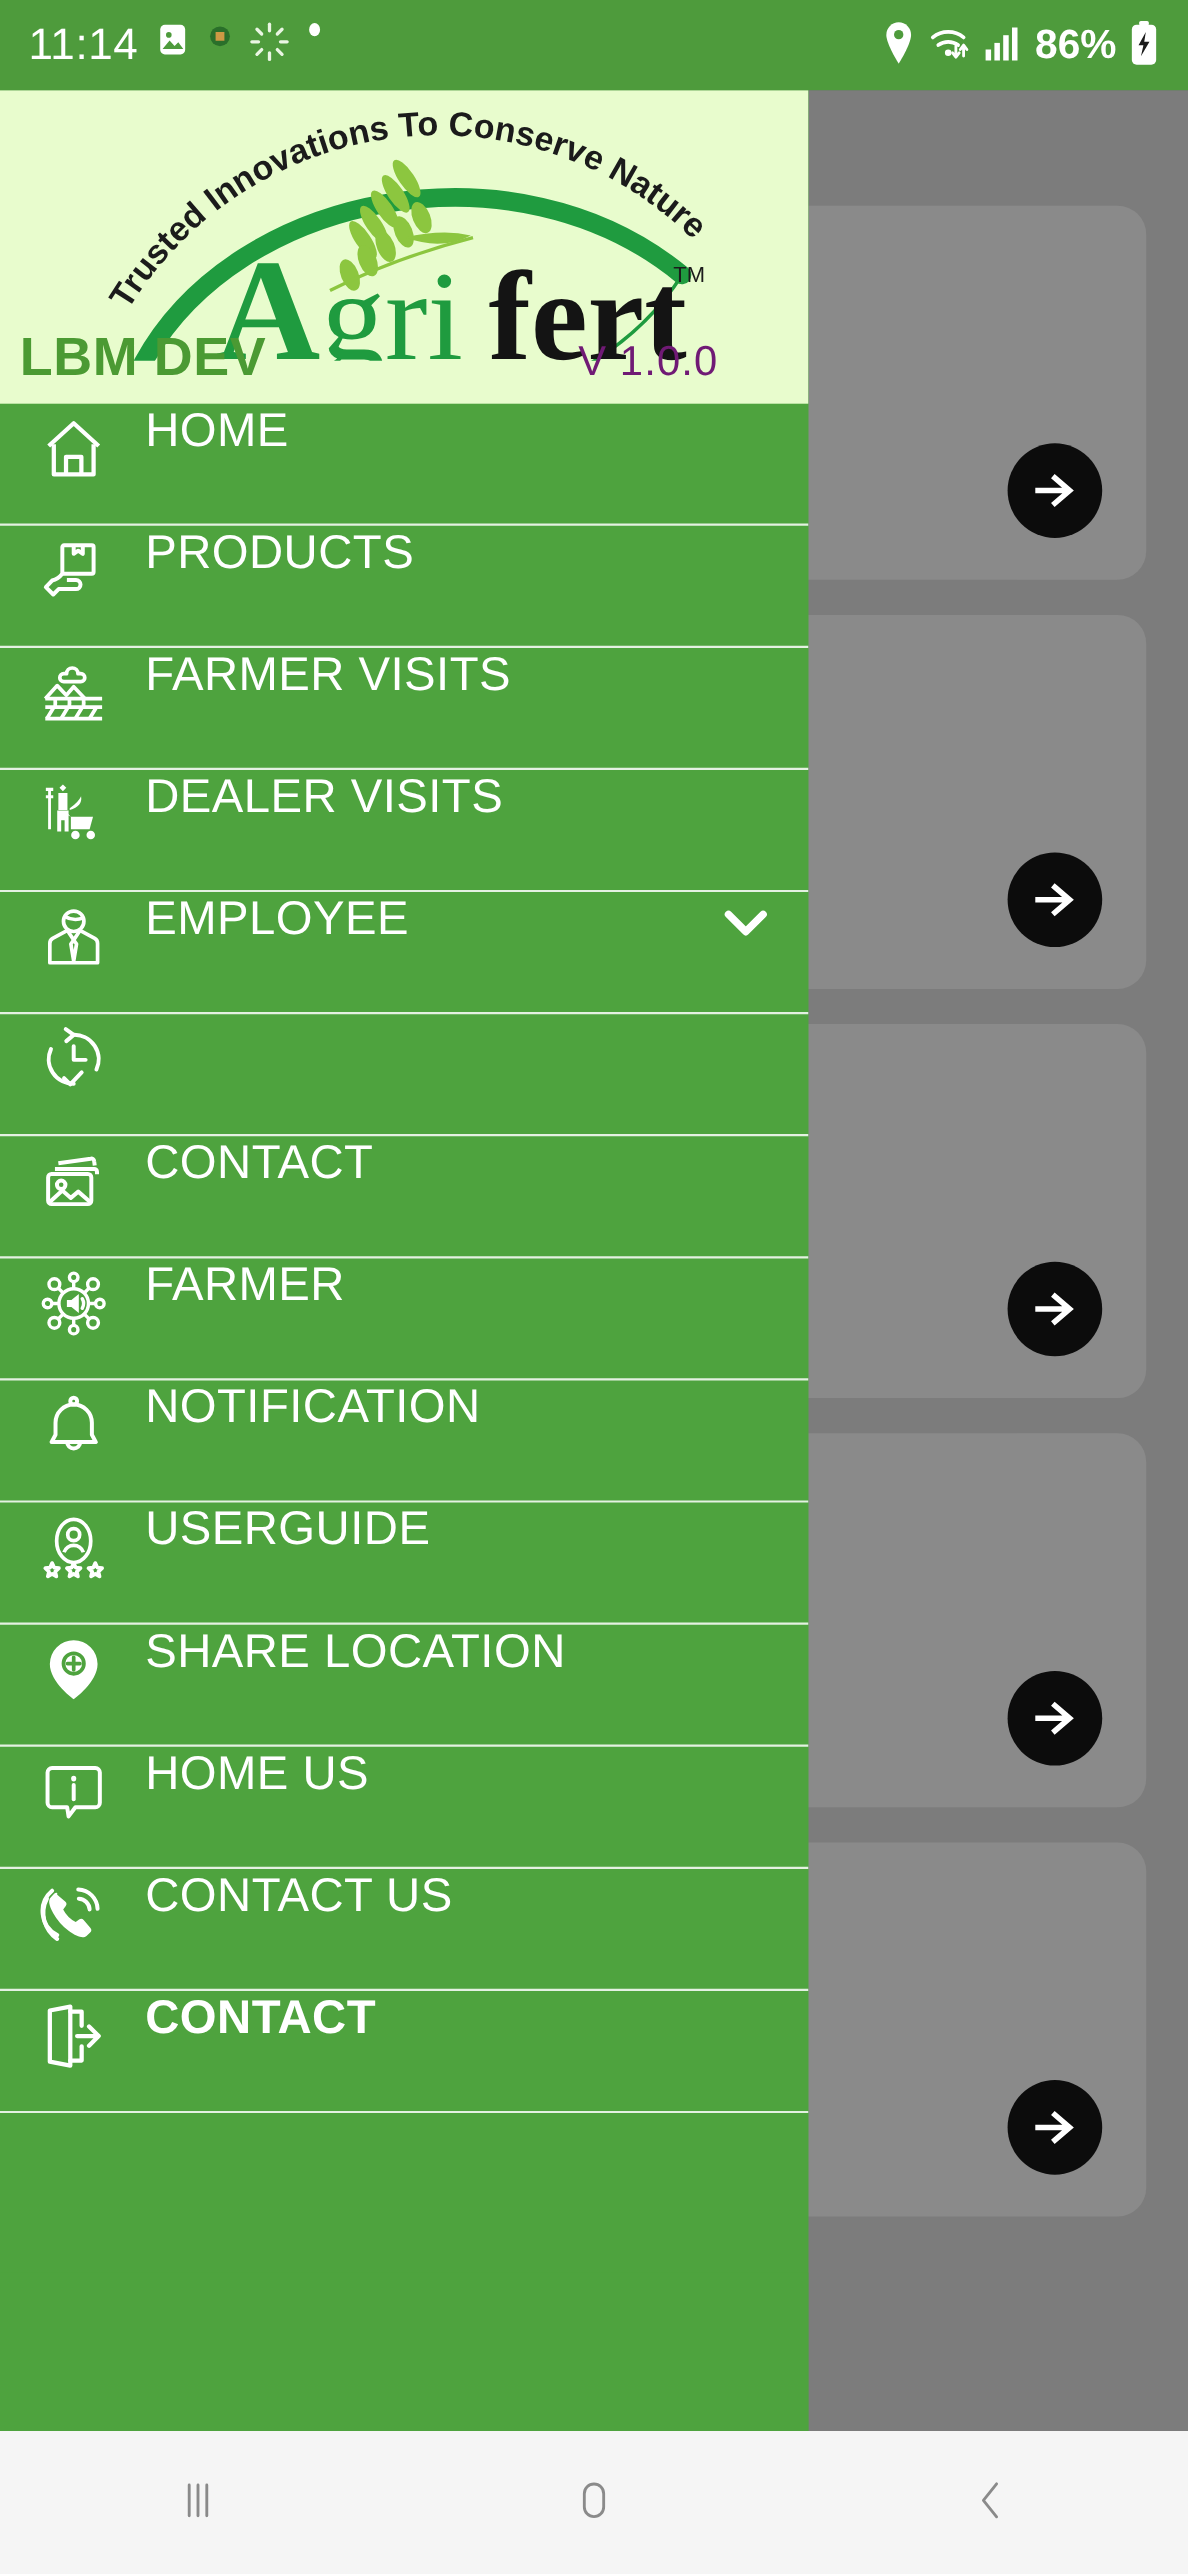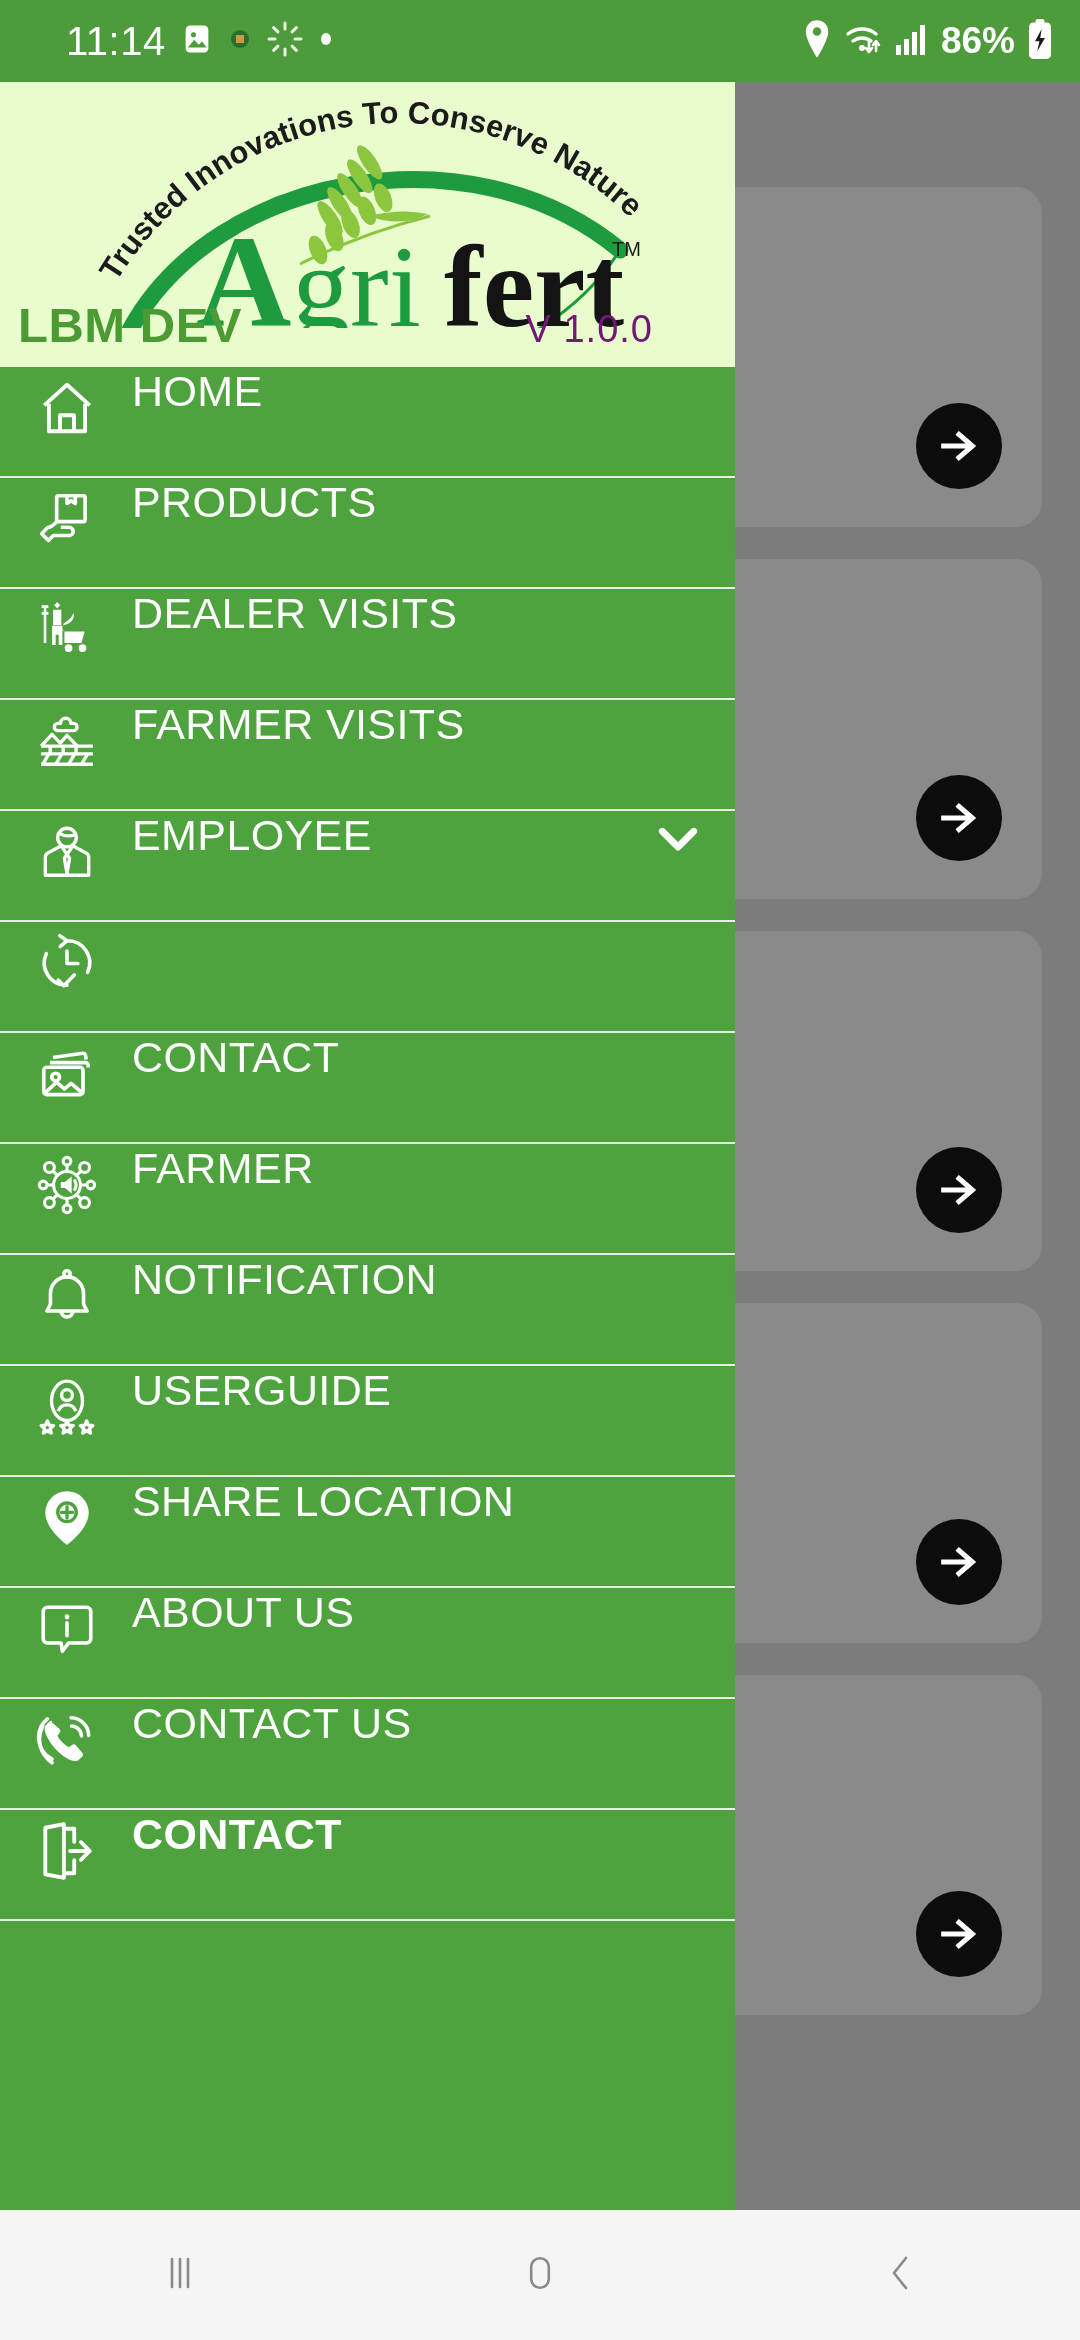--- a/index.html
+++ b/index.html
@@ -9,21 +9,21 @@
     background:#6e6e6e;
     position:relative;
   }
 
   
   .status-bar{
     position:absolute; top:0; left:0; width:1080px; height:82px;
     background:#4e9b3c; display:flex; align-items:center;
     padding:0 26px; color:#fff; z-index:50;
   }
-  .sb-left{ display:flex; align-items:center; gap:14px;margin-left:40px; }
+  .sb-left{ display:flex; align-items:flex-start; gap:14px; }
   .sb-time{ font-size:40px; font-weight:400; letter-spacing:0.5px; }
   .sb-right{ margin-left:auto; display:flex; align-items:center; gap:11px; }
   .sb-pct{ font-size:37px; font-weight:700; }
   .ic{ display:block; }
 
   
   .bg-screen{
     position:absolute; top:82px; left:0; width:1080px; height:2128px;
     background:#7c7c7c;
   }
@@ -362,49 +362,49 @@
             <rect x="8" y="3" width="11" height="10" rx="0.6"></rect>
             <path d="M12 3 v3 l1.6 -1.1 L15.2 6 V3"></path>
             <path d="M8 13 q-1.6 2 -3.6 2.4 l-2.2 2.3 l2.6 2.6 l1.9 -1.9 h6.1 a1.6 1.6 0 0 0 0 -3.2 h-3.2"></path>
           </svg>
       </span>
       <span class="menu-label">PRODUCTS</span>
     </div>
 
     <div class="menu-item">
       <span class="menu-ico">
+        <svg width="62" height="62" viewBox="0 0 24 24" fill="none" stroke="#fff" stroke-width="1.3" stroke-linejoin="round">
+            <path d="M9.5 5.2 a2 2 0 0 1 4 0 h1 a1.4 1.4 0 0 1 0 2.8 h-6 a1.4 1.4 0 0 1 0 -2.8z"></path>
+            <path d="M2 14 l4.2 -4.6 l3.2 3.4 l2.6 -3 l4 4.2"></path>
+            <path d="M2 14 h20"></path>
+            <path d="M2 17 h20 M2 21 h20"></path>
+            <path d="M5 17 l-2.4 4 M10 17 l-2.4 4 M15 17 l-2.4 4 M20 17 l-2.4 4"></path>
+            <path d="M5.5 16.6 v-2.2 M5 15.4 l1 0.6 M10.5 16.6 v-2.2 M10 15.4 l1 0.6 M15.5 16.6 v-2.2 M15 15.4 l1 0.6"></path>
+          </svg>
+      </span>
+      <span class="menu-label">FARMER VISITS</span>
+    </div>
+
+    <div class="menu-item">
+      <span class="menu-ico">
         <svg width="62" height="62" viewBox="0 0 24 24" fill="#fff">
             <path d="M3 3 h1 v14 h-1z"></path>
             <path d="M2.2 2.4 h2.6 v1.1 h-2.6z"></path>
             <path d="M2.2 5 h2.6 v1.1 h-2.6z"></path>
             <path d="M8.2 1.2 l1.2 1.2 l-1.2 1.2 l-1.2 -1.2z"></path>
             <path d="M6.6 4.2 h3.2 v6 h-3.2z"></path>
             <path d="M6.2 10.4 h4 v7.4 h-1.4 v-4 h-1.2 v4 h-1.4z"></path>
             <path d="M10.6 9.6 q3 -2 4 -4.2 q0.6 3.6 -4 4.8z"></path>
             <path d="M11 12.6 h7.8 l-1.2 4.4 h-6.6z"></path>
             <circle cx="12.6" cy="19" r="1.5"></circle>
             <circle cx="18" cy="19" r="1.5"></circle>
             <path d="M11 12.6 l-1.4 -1.4 h-1.2"></path>
           </svg>
       </span>
       <span class="menu-label">DEALER VISITS</span>
-    </div>
-
-    <div class="menu-item">
-      <span class="menu-ico">
-        <svg width="62" height="62" viewBox="0 0 24 24" fill="none" stroke="#fff" stroke-width="1.3" stroke-linejoin="round">
-            <path d="M9.5 5.2 a2 2 0 0 1 4 0 h1 a1.4 1.4 0 0 1 0 2.8 h-6 a1.4 1.4 0 0 1 0 -2.8z"></path>
-            <path d="M2 14 l4.2 -4.6 l3.2 3.4 l2.6 -3 l4 4.2"></path>
-            <path d="M2 14 h20"></path>
-            <path d="M2 17 h20 M2 21 h20"></path>
-            <path d="M5 17 l-2.4 4 M10 17 l-2.4 4 M15 17 l-2.4 4 M20 17 l-2.4 4"></path>
-            <path d="M5.5 16.6 v-2.2 M5 15.4 l1 0.6 M10.5 16.6 v-2.2 M10 15.4 l1 0.6 M15.5 16.6 v-2.2 M15 15.4 l1 0.6"></path>
-          </svg>
-      </span>
-      <span class="menu-label">FARMER VISITS</span>
     </div>
 
     <div class="menu-item">
       <span class="menu-ico">
         <svg width="62" height="62" viewBox="0 0 24 24" fill="none" stroke="#fff" stroke-width="1.3" stroke-linejoin="round">
             <path d="M8.4 6.4 a3.6 3.6 0 0 1 7.2 0 a3.6 3.6 0 0 1 -7.2 0z"></path>
             <path d="M8.6 4.6 q3.4 2 6.8 0.6"></path>
             <path d="M9.8 9.6 L4.6 12.4 a2 2 0 0 0 -1 1.8 V21 h16.8 v-6.8 a2 2 0 0 0 -1 -1.8 L14.2 9.6"></path>
             <path d="M9.8 9.6 L12 13 l2.2 -3.4"></path>
             <path d="M12 13 l-1 1.4 l1 6 l1 -6 l-1 -1.4z"></path>
@@ -500,21 +500,21 @@
     </div>
 
     <div class="menu-item">
       <span class="menu-ico">
         <svg width="62" height="62" viewBox="0 0 24 24" fill="none" stroke="#fff" stroke-width="1.4" stroke-linejoin="round">
             <path d="M4.4 3.6 h15.2 a1.6 1.6 0 0 1 1.6 1.6 v10.6 a1.6 1.6 0 0 1 -1.6 1.6 h-7 l-2.4 3.2 l-0.5 -3.2 H4.4 a1.6 1.6 0 0 1 -1.6 -1.6 V5.2 a1.6 1.6 0 0 1 1.6 -1.6z"></path>
             <path d="M12 7.2 v0.2" stroke-linecap="round" stroke-width="1.8"></path>
             <path d="M12 9.6 v5" stroke-linecap="round"></path>
           </svg>
       </span>
-      <span class="menu-label">ABOUT US</span>
+      <span class="menu-label">HOME US</span>
     </div>
 
     <div class="menu-item">
       <span class="menu-ico">
         <svg width="62" height="62" viewBox="0 0 24 24" fill="none" stroke="#fff" stroke-width="1.4" stroke-linecap="round" stroke-linejoin="round">
             <path d="M4.4 3.8 a9.4 9.4 0 0 0 1.8 15.6"></path>
             <path d="M2.6 6.6 a11 11 0 0 0 3.6 14.2"></path>
             <path d="M6.2 5.2 l2.8 2.4 a1.2 1.2 0 0 1 0.2 1.6 l-0.9 1.2 a10 10 0 0 0 4.4 4.4 l1.2 -0.9 a1.2 1.2 0 0 1 1.6 0.2 l2.4 2.8 a1.2 1.2 0 0 1 -0.1 1.6 l-1.3 1.2 c-1 0.9 -3.3 0.5 -6.3 -1.8 a20 20 0 0 1 -5.4 -6.2 c-1.6 -2.8 -1.8 -4.6 -0.9 -5.5 l1.2 -1.3 a1.2 1.2 0 0 1 1.1 -0.3z" fill="#fff" stroke="none"></path>
             <path d="M13.6 3.4 a7 7 0 0 1 6.8 6.8"></path>
             <path d="M13.8 6.6 a4 4 0 0 1 3.8 3.8"></path>

